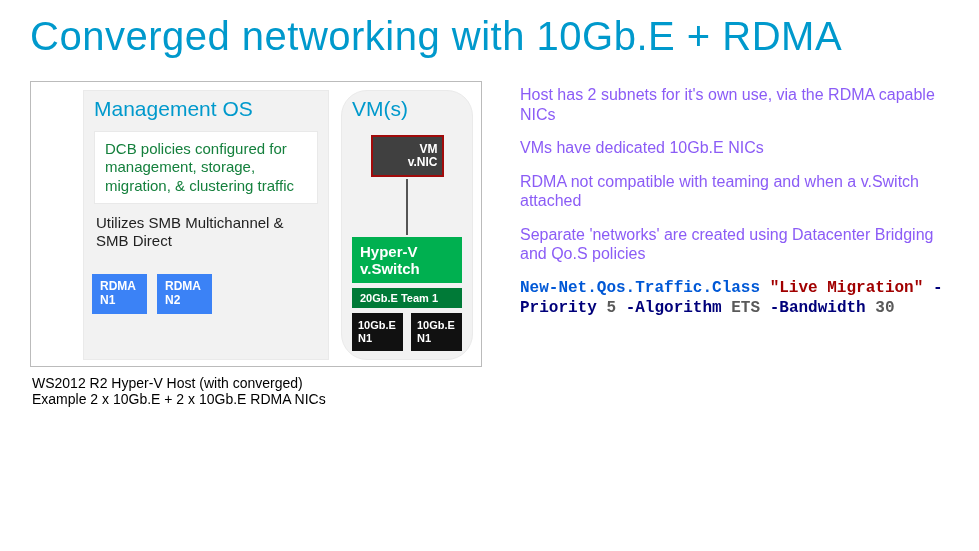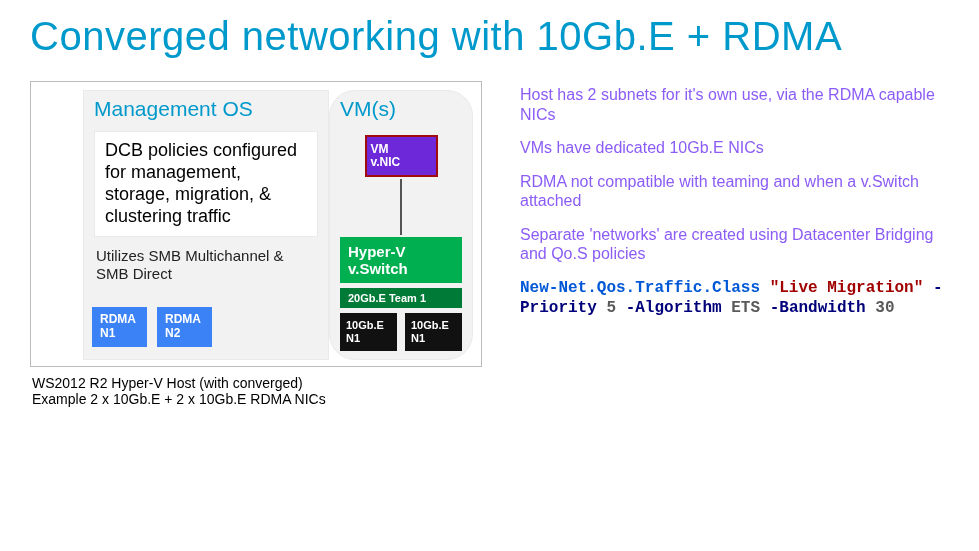--- a/index.html
+++ b/index.html
@@ -30,56 +30,56 @@
     gap: 38px;
   }
   .left-col { width: 452px; display:flex; flex-direction:column; }
   .right-col { flex: 1; display:flex; flex-direction:column; gap: 14px; padding-top: 4px;}
 
   .diagram-box {
     border: 1px solid #bbb;
     padding: 8px 8px 6px 8px;
     width: 452px;
   }
-  .diag-row { display:flex; gap: 0; padding-left: 44px; }
+  .diag-row { display:flex; gap: 12px; padding-left: 44px; }
   .panel {
     background: #f2f2f2;
     border: 1px solid #eaeaea;
   }
   .left-panel { width: 246px; }
   .right-panel { width: 180px; flex:1;}
   .panel-head {
     color: #0099cc;
     font-size: 21px;
     font-weight: 400;
     padding: 6px 10px 4px 10px;
   }
   .panel-body { padding: 6px 10px 10px 10px; }
   .inner-card {
     background: #fff;
     border: 1px solid #e9e9e9;
     padding: 8px 10px;
-    font-size: 18px;
+    font-size: 15px;
     line-height: 1.22;
-    color: #000000;
+    color: #15803d;
     margin-bottom: 8px;
   }
   .inner-plain {
     font-size: 15px;
     line-height: 1.22;
     color: #222;
     padding: 2px 2px 6px 2px;
   }
   .vm-stack { display:flex; flex-direction:column; align-items:center;}
   .vm-nic {
-    background: #6d28d9;
+    background: #404040;
     color: #fff;
     font-size: 12px;
     font-weight: 700;
-    text-align: left;
+    text-align: right;
     width: 73px;
     padding: 6px 4px;
     line-height: 1.1;
     border: 2px solid #a10b0b;
     margin-top: 4px;
   }
   .connector {
     width: 2px;
     height: 56px;
     background: #555;

